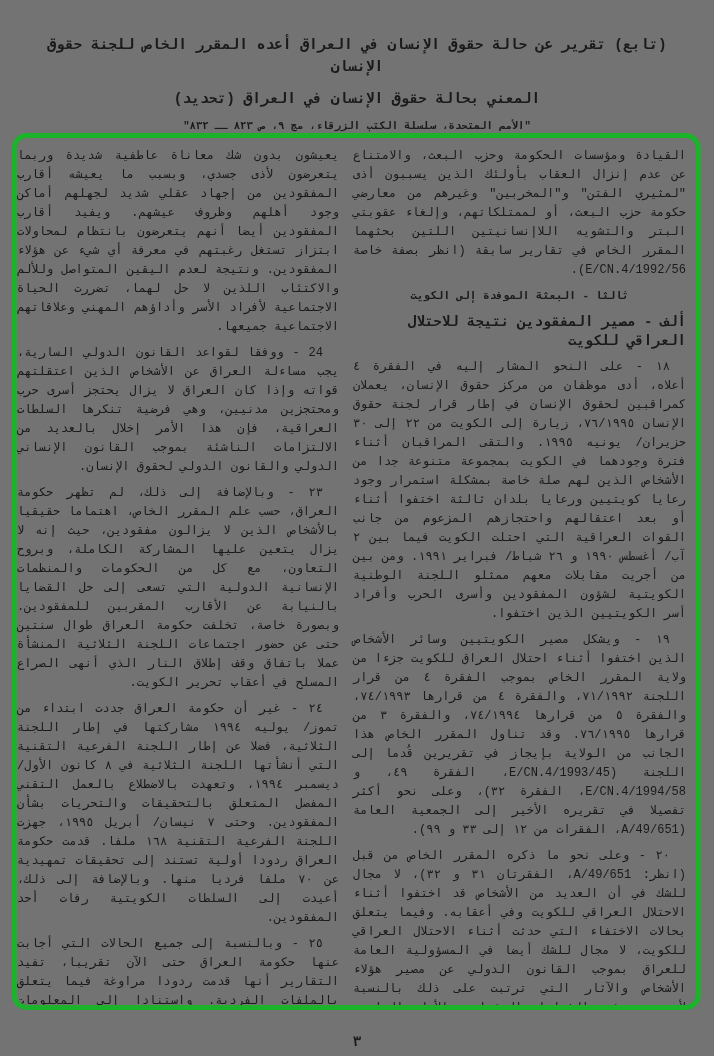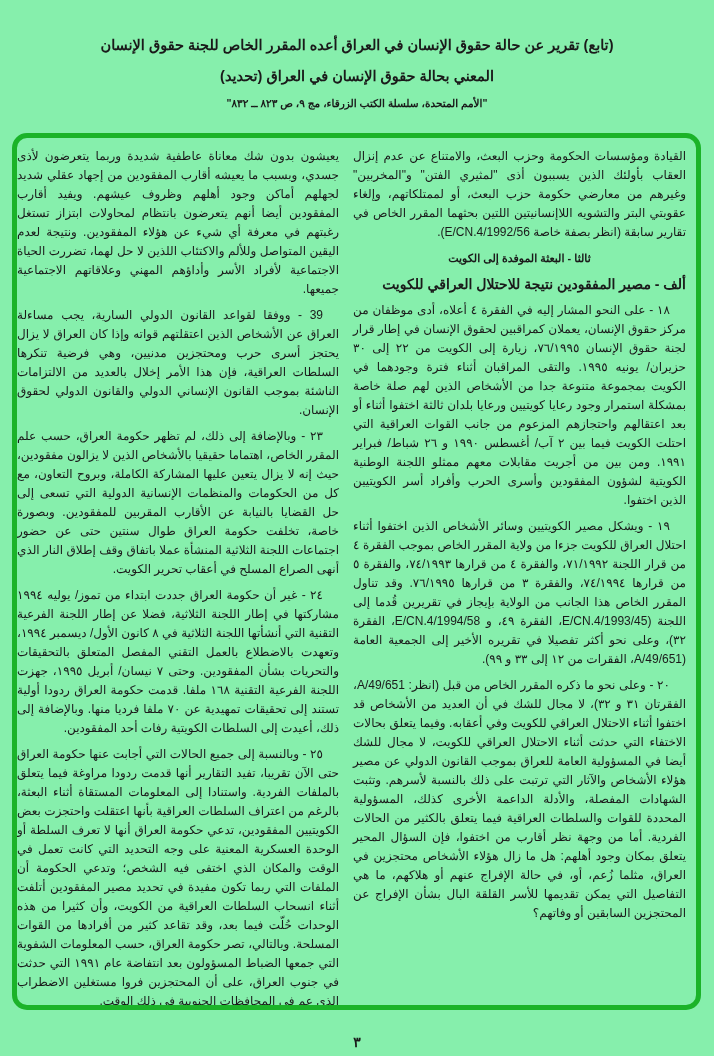--- a/index.html
+++ b/index.html
@@ -1,21 +1,21 @@
 <!DOCTYPE html>
 <html lang="ar"><head>
 <meta charset="utf-8">
 <style>
   html,body{margin:0;padding:0;background:#e9e9e9;}
   .page{
     position:relative;
     width:714px;height:1056px;
     margin:0 auto;
-    background:#86efac;
-    font-family:Liberation Sans, sans-serif;
+    background:#737373;
+    font-family:Liberation Mono, monospace;
     color:#1a1a1a;
     overflow:hidden;
   }
   .doc-header{
     direction:rtl;
     text-align:center;
     padding-top:34px;
   }
   .title-line{
     font-weight:bold;
@@ -97,21 +97,21 @@
         <p class="cont-par">القيادة ومؤسسات الحكومة وحزب البعث، والامتناع عن عدم إنزال العقاب بأولئك الذين يسببون أذى "لمثيري الفتن" و"المخربين" وغيرهم من معارضي حكومة حزب البعث، أو لممتلكاتهم، وإلغاء عقوبتي البتر والتشويه اللاإنسانيتين اللتين بحثهما المقرر الخاص في تقارير سابقة (انظر بصفة خاصة E/CN.4/1992/56).</p>
         <p class="h-center">ثالثا - البعثة الموفدة إلى الكويت</p>
         <p class="h-right">ألف - مصير المفقودين نتيجة للاحتلال العراقي للكويت</p>
         <p class="body-par">١٨ - على النحو المشار إليه في الفقرة ٤ أعلاه، أدى موظفان من مركز حقوق الإنسان، يعملان كمراقبين لحقوق الإنسان في إطار قرار لجنة حقوق الإنسان ٧٦/١٩٩٥، زيارة إلى الكويت من ٢٢ إلى ٣٠ حزيران/ يونيه ١٩٩٥. والتقى المراقبان أثناء فترة وجودهما في الكويت بمجموعة متنوعة جدا من الأشخاص الذين لهم صلة خاصة بمشكلة استمرار وجود رعايا كويتيين ورعايا بلدان ثالثة اختفوا أثناء أو بعد اعتقالهم واحتجازهم المزعوم من جانب القوات العراقية التي احتلت الكويت فيما بين ٢ آب/ أغسطس ١٩٩٠ و ٢٦ شباط/ فبراير ١٩٩١. ومن بين من أجريت مقابلات معهم ممثلو اللجنة الوطنية الكويتية لشؤون المفقودين وأسرى الحرب وأفراد أسر الكويتيين الذين اختفوا.</p>
         <p class="body-par">١٩ - ويشكل مصير الكويتيين وسائر الأشخاص الذين اختفوا أثناء احتلال العراق للكويت جزءا من ولاية المقرر الخاص بموجب الفقرة ٤ من قرار اللجنة ٧١/١٩٩٢، والفقرة ٤ من قرارها ٧٤/١٩٩٣، والفقرة ٥ من قرارها ٧٤/١٩٩٤، والفقرة ٣ من قرارها ٧٦/١٩٩٥. وقد تناول المقرر الخاص هذا الجانب من الولاية بإيجاز في تقريرين قُدما إلى اللجنة (E/CN.4/1993/45، الفقرة ٤٩، و E/CN.4/1994/58، الفقرة ٣٢)، وعلى نحو أكثر تفصيلا في تقريره الأخير إلى الجمعية العامة (A/49/651، الفقرات من ١٢ إلى ٣٣ و ٩٩).</p>
         <p class="body-par">٢٠ - وعلى نحو ما ذكره المقرر الخاص من قبل (انظر: A/49/651، الفقرتان ٣١ و ٣٢)، لا مجال للشك في أن العديد من الأشخاص قد اختفوا أثناء الاحتلال العراقي للكويت وفي أعقابه. وفيما يتعلق بحالات الاختفاء التي حدثت أثناء الاحتلال العراقي للكويت، لا مجال للشك أيضا في المسؤولية العامة للعراق بموجب القانون الدولي عن مصير هؤلاء الأشخاص والآثار التي ترتبت على ذلك بالنسبة لأسرهم. وتثبت الشهادات المفصلة، والأدلة الداعمة الأخرى كذلك، المسؤولية المحددة للقوات والسلطات العراقية فيما يتعلق بالكثير من الحالات الفردية. أما من وجهة نظر أقارب من اختفوا، فإن السؤال المحير يتعلق بمكان وجود أهلهم: هل ما زال هؤلاء الأشخاص محتجزين في العراق، مثلما زُعم، أو، في حالة الإفراج عنهم أو هلاكهم، ما هي التفاصيل التي يمكن تقديمها للأسر القلقة البال بشأن الإفراج عن المحتجزين السابقين أو وفاتهم؟</p>
       </section>
 
       <section class="col col-left">
         <p class="cont-par">يعيشون بدون شك معاناة عاطفية شديدة وربما يتعرضون لأذى جسدي، وبسبب ما يعيشه أقارب المفقودين من إجهاد عقلي شديد لجهلهم أماكن وجود أهلهم وظروف عيشهم. ويفيد أقارب المفقودين أيضا أنهم يتعرضون بانتظام لمحاولات ابتزاز تستغل رغبتهم في معرفة أي شيء عن هؤلاء المفقودين. ونتيجة لعدم اليقين المتواصل وللألم والاكتئاب اللذين لا حل لهما، تضررت الحياة الاجتماعية لأفراد الأسر وأداؤهم المهني وعلاقاتهم الاجتماعية جميعها.</p>
-        <p class="body-par">39 - ووفقا لقواعد القانون الدولي السارية، يجب مساءلة العراق عن الأشخاص الذين اعتقلتهم قواته وإذا كان العراق لا يزال يحتجز أسرى حرب ومحتجزين مدنيين، وهي فرضية تنكرها السلطات العراقية، فإن هذا الأمر إخلال بالعديد من الالتزامات الناشئة بموجب القانون الإنساني الدولي والقانون الدولي لحقوق الإنسان.</p>
+        <p class="body-par">24 - ووفقا لقواعد القانون الدولي السارية، يجب مساءلة العراق عن الأشخاص الذين اعتقلتهم قواته وإذا كان العراق لا يزال يحتجز أسرى حرب ومحتجزين مدنيين، وهي فرضية تنكرها السلطات العراقية، فإن هذا الأمر إخلال بالعديد من الالتزامات الناشئة بموجب القانون الإنساني الدولي والقانون الدولي لحقوق الإنسان.</p>
         <p class="body-par">٢٣ - وبالإضافة إلى ذلك، لم تظهر حكومة العراق، حسب علم المقرر الخاص، اهتماما حقيقيا بالأشخاص الذين لا يزالون مفقودين، حيث إنه لا يزال يتعين عليها المشاركة الكاملة، وبروح التعاون، مع كل من الحكومات والمنظمات الإنسانية الدولية التي تسعى إلى حل القضايا بالنيابة عن الأقارب المقربين للمفقودين. وبصورة خاصة، تخلفت حكومة العراق طوال سنتين حتى عن حضور اجتماعات اللجنة الثلاثية المنشأة عملا باتفاق وقف إطلاق النار الذي أنهى الصراع المسلح في أعقاب تحرير الكويت.</p>
         <p class="body-par">٢٤ - غير أن حكومة العراق جددت ابتداء من تموز/ يوليه ١٩٩٤ مشاركتها في إطار اللجنة الثلاثية، فضلا عن إطار اللجنة الفرعية التقنية التي أنشأتها اللجنة الثلاثية في ٨ كانون الأول/ ديسمبر ١٩٩٤، وتعهدت بالاضطلاع بالعمل التقني المفصل المتعلق بالتحقيقات والتحريات بشأن المفقودين. وحتى ٧ نيسان/ أبريل ١٩٩٥، جهزت اللجنة الفرعية التقنية ١٦٨ ملفا. قدمت حكومة العراق ردودا أولية تستند إلى تحقيقات تمهيدية عن ٧٠ ملفا فرديا منها. وبالإضافة إلى ذلك، أعيدت إلى السلطات الكويتية رفات أحد المفقودين.</p>
         <p class="body-par">٢٥ - وبالنسبة إلى جميع الحالات التي أجابت عنها حكومة العراق حتى الآن تقريبا، تفيد التقارير أنها قدمت ردودا مراوغة فيما يتعلق بالملفات الفردية. واستنادا إلى المعلومات المستقاة أثناء البعثة، بالرغم من اعتراف السلطات العراقية بأنها اعتقلت واحتجزت بعض الكويتيين المفقودين، تدعي حكومة العراق أنها لا تعرف السلطة أو الوحدة العسكرية المعنية على وجه التحديد التي كانت تعمل في الوقت والمكان الذي اختفى فيه الشخص؛ وتدعي الحكومة أن الملفات التي ربما تكون مفيدة في تحديد مصير المفقودين أتلفت أثناء انسحاب السلطات العراقية من الكويت، وأن كثيرا من هذه الوحدات حُلّت فيما بعد، وقد تقاعد كثير من أفرادها من القوات المسلحة. وبالتالي، تصر حكومة العراق، حسب المعلومات الشفوية التي جمعها الضباط المسؤولون بعد انتفاضة عام ١٩٩١ التي حدثت في جنوب العراق، على أن المحتجزين فروا مستغلين الاضطراب الذي عم في المحافظات الجنوبية في ذلك الوقت.</p>
       </section>
 
     </div>
   </div>
 
   <div class="page-num">٣</div>
 

